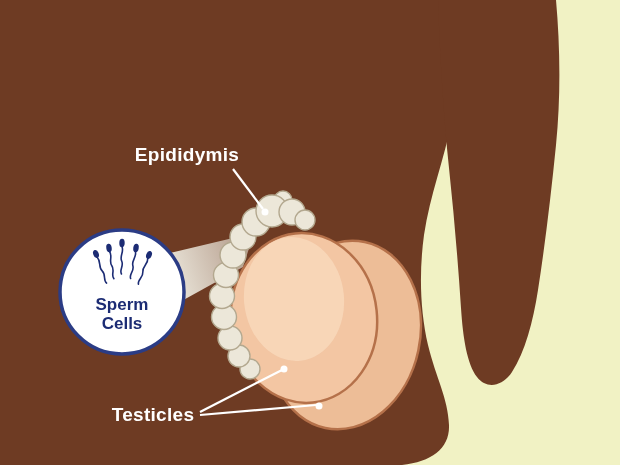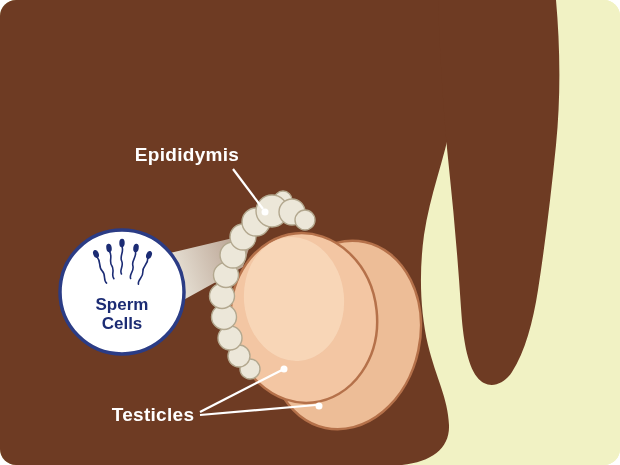--- a/index.html
+++ b/index.html
@@ -2,21 +2,20 @@
 <html style="--color-background: #f1f2c4; --color-body: #6e3b23; --color-testicle_fill: #f3c6a3; --color-testicle_back_fill: #edbd97; --color-testicle_highlight: #f8d8bb; --color-testicle_outline: #b5714a; --color-epididymis_fill: #ece7d9; --color-epididymis_outline: #b3a88f; --color-magnifier_fill: #ffffff; --color-magnifier_ring: #2b3c85; --color-beam: #efece1; --color-label_text: #ffffff; --color-magnifier_text: #1c2c74; --color-sperm_icon: #1c2c74; --color-leader_line: #ffffff;"><head>
   <meta charset="utf-8">
   <style>
     html, body { margin: 0; padding: 0; }
     .stage {
       position: relative;
       width: 620px;
       height: 465px;
       overflow: hidden;
       background: var(--color-background, #f1f2c4);
-      border-radius: 16px;
     }
     .stage svg { display: block; }
     .lbl {
       font-family: "Liberation Sans", sans-serif;
       font-weight: bold;
       font-size: 19px;
       letter-spacing: 0.3px;
     }
     .mag-lbl {
       font-family: "Liberation Sans", sans-serif;

